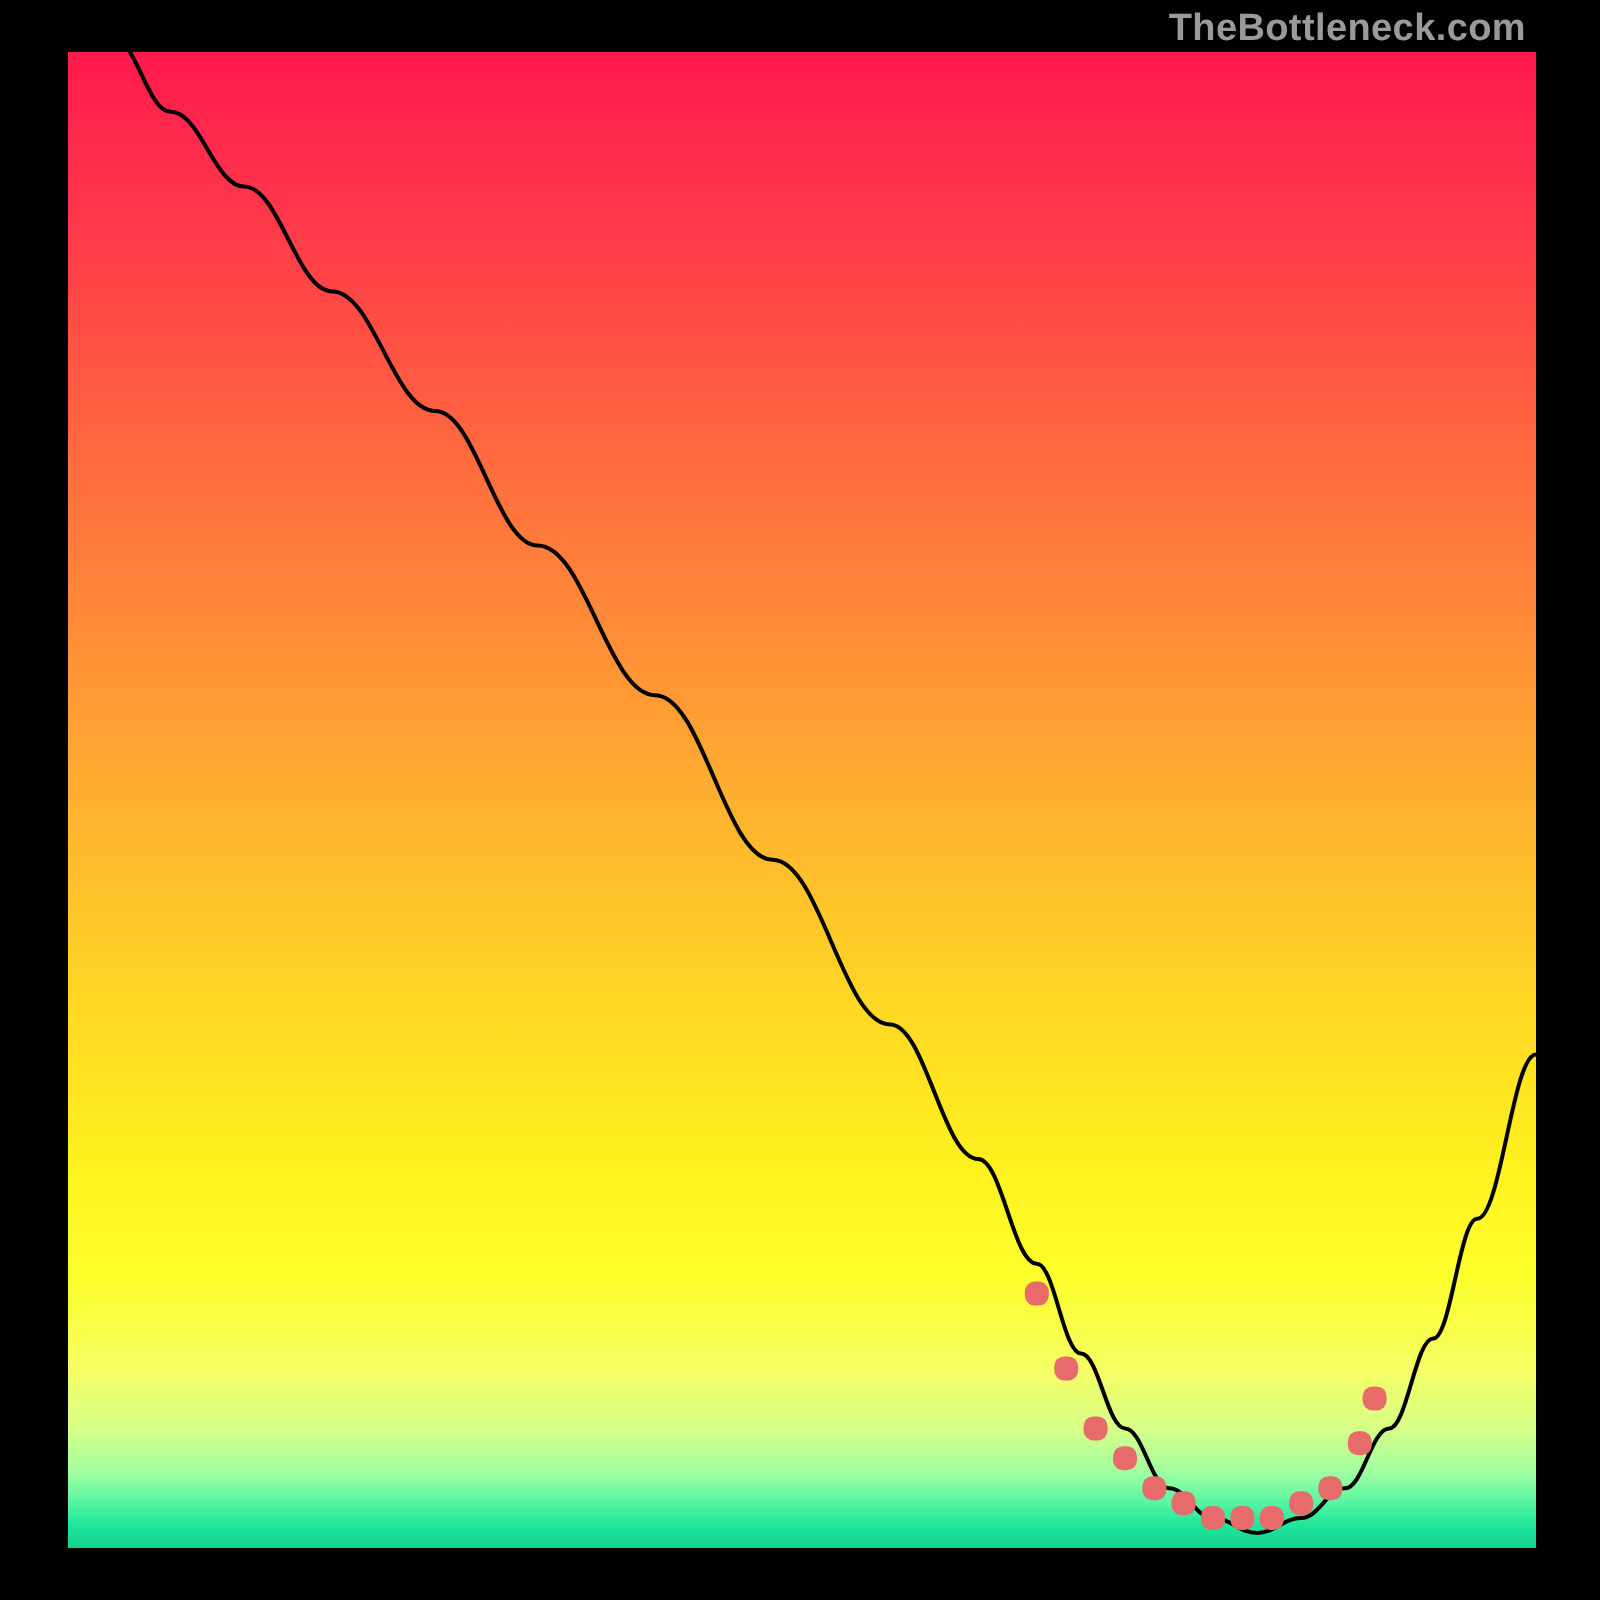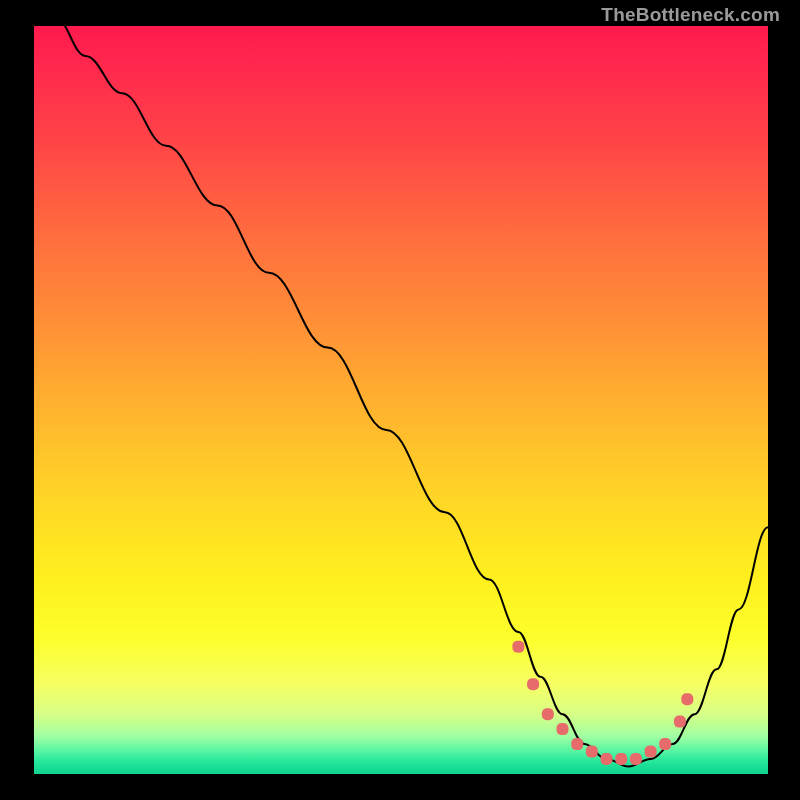--- a/index.html
+++ b/index.html
@@ -44,21 +44,21 @@
       #d7ff87 92%,
       #9fffa2 95%,
       #55f5a2 97%,
       #20e59a 98.5%,
       #11d28f 100%
     );
   }
   .watermark {
     position: absolute;
     top: 4px;
-    right: 20px;
+    right: 37px;
     color: #9a9a9a;
     font-family: Arial, Helvetica, sans-serif;
     font-size: 19px;
     font-weight: 600;
     letter-spacing: 0.2px;
     user-select: none;
   }
   svg.curve {
     position: absolute;
     inset: 0;

